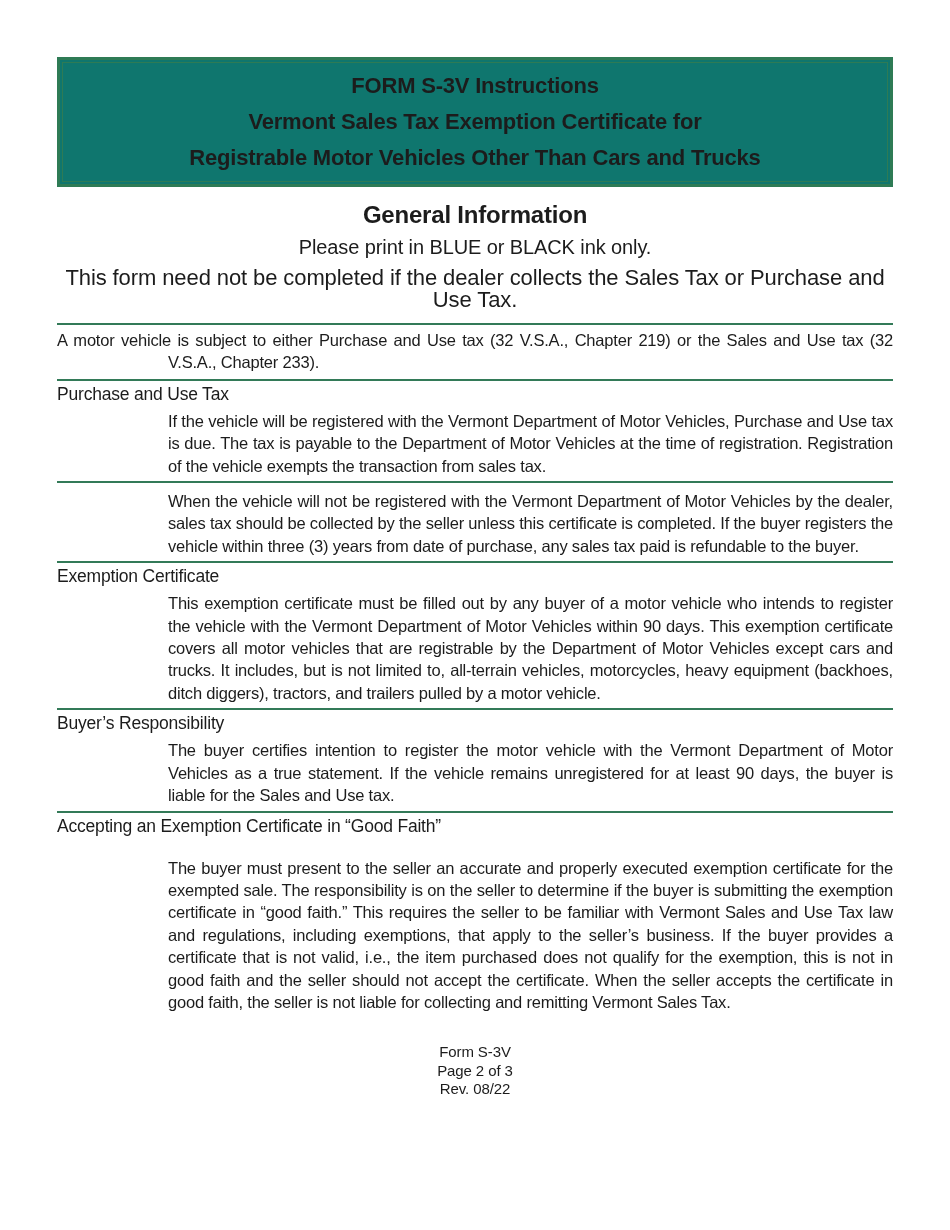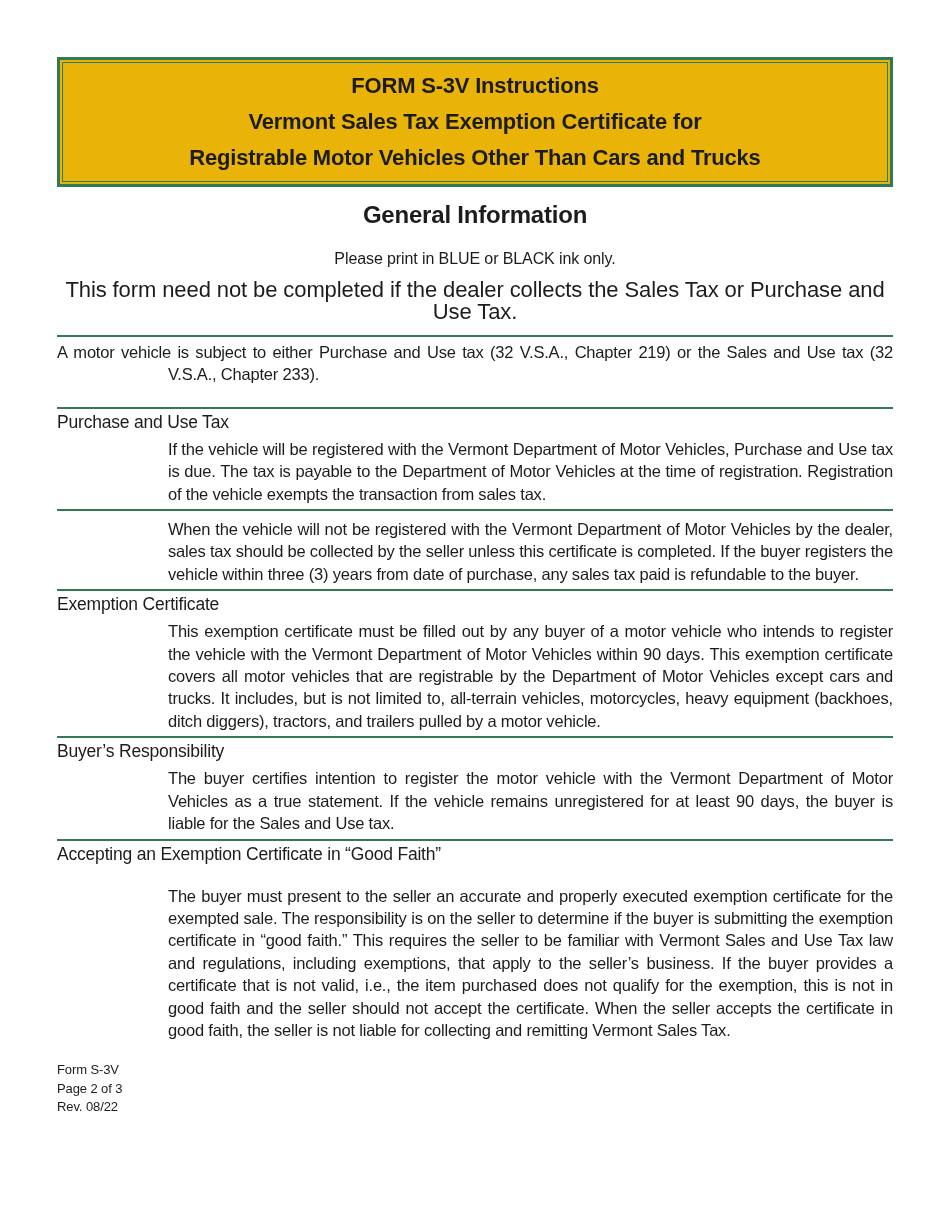--- a/index.html
+++ b/index.html
@@ -12,62 +12,62 @@
   html,body{margin:0;padding:0;}
   body{
     width:950px;height:1230px;background:#ffffff;overflow:hidden;
     font-family:"Liberation Sans", sans-serif;color:var(--text);
   }
   .page{position:relative;width:950px;height:1230px;padding:0 57px;}
 
   
   .title-box{
     position:relative;margin-top:57px;height:130px;
-    border:3px solid var(--border-green);background:#eab308;
+    border:3px solid var(--border-green);background:#0f766e;
   }
   .title-inner{
     position:absolute;top:2px;left:2px;right:2px;bottom:2px;
     border:1px solid var(--border-green);
     display:flex;flex-direction:column;justify-content:center;
     text-align:center;padding:2px 8px;
   }
   .title-line{
     font-size:22px;font-weight:600;line-height:36px;letter-spacing:-0.2px;
     white-space:nowrap;
   }
 
   
   .general{text-align:center;}
   .gi-heading{
     margin-top:13px;font-size:24px;font-weight:600;line-height:30px;letter-spacing:-0.2px;
   }
-  .gi-note-ink{margin-top:18px;font-size:16px;line-height:22px;letter-spacing:-0.1px;}
+  .gi-note-ink{margin-top:6px;font-size:20px;line-height:22px;letter-spacing:-0.1px;}
   .gi-note-dealer{margin-top:9px;margin-bottom:12px;font-size:22px;line-height:22px;letter-spacing:-0.1px;}
 
   
   .section{border-top:2px solid var(--green);padding:2px 0 4px;}
   .section-heading{
     font-size:17.5px;line-height:22px;letter-spacing:-0.2px;
   }
   .section-body{
     margin:5px 0 0 var(--indent);
     font-size:16.5px;line-height:22.4px;letter-spacing:-0.2px;
     text-align:justify;
   }
-  .section.hang{padding-bottom:21px;}
+  .section.hang{padding-bottom:5px;}
   .section.hang .section-body{
     margin-left:0;margin-top:2px;
     padding-left:var(--indent);text-indent:calc(-1 * var(--indent));
   }
   .section.gap .section-body{margin-top:20px;}
 
   
   .footer{
-    margin-top:16px;text-align:left;
-    font-size:13px;line-height:18.5px;letter-spacing:-0.1px;
+    margin-top:26px;text-align:center;
+    font-size:15px;line-height:18.5px;letter-spacing:-0.1px;
   }
 </style>
 </head>
 <body>
 
 <div class="page">
 
   <div class="title-box">
     <div class="title-inner">
       <div class="title-line">FORM S-3V Instructions</div>

